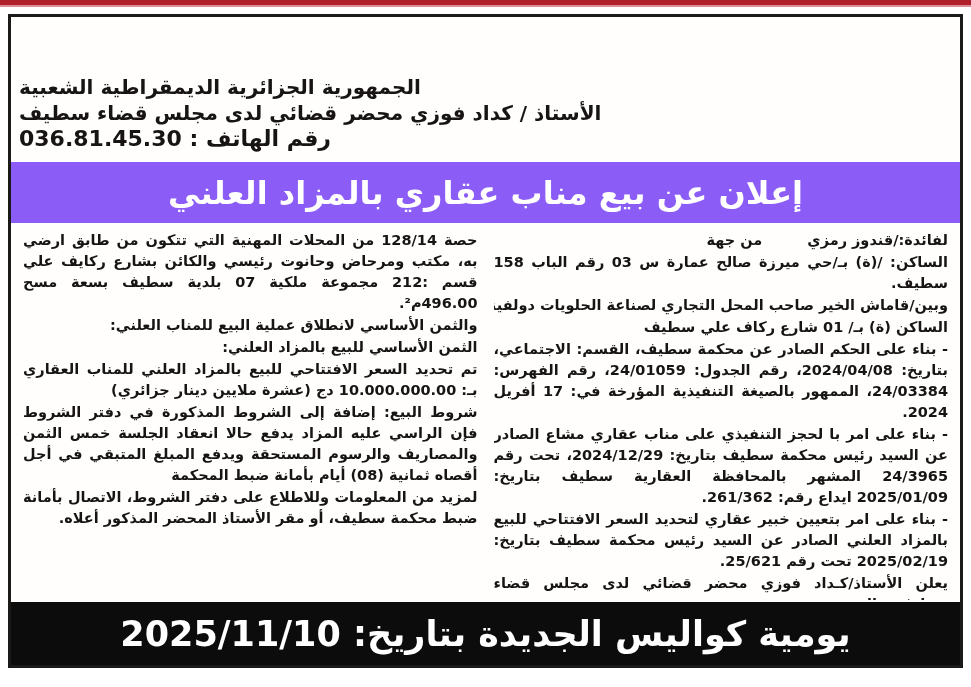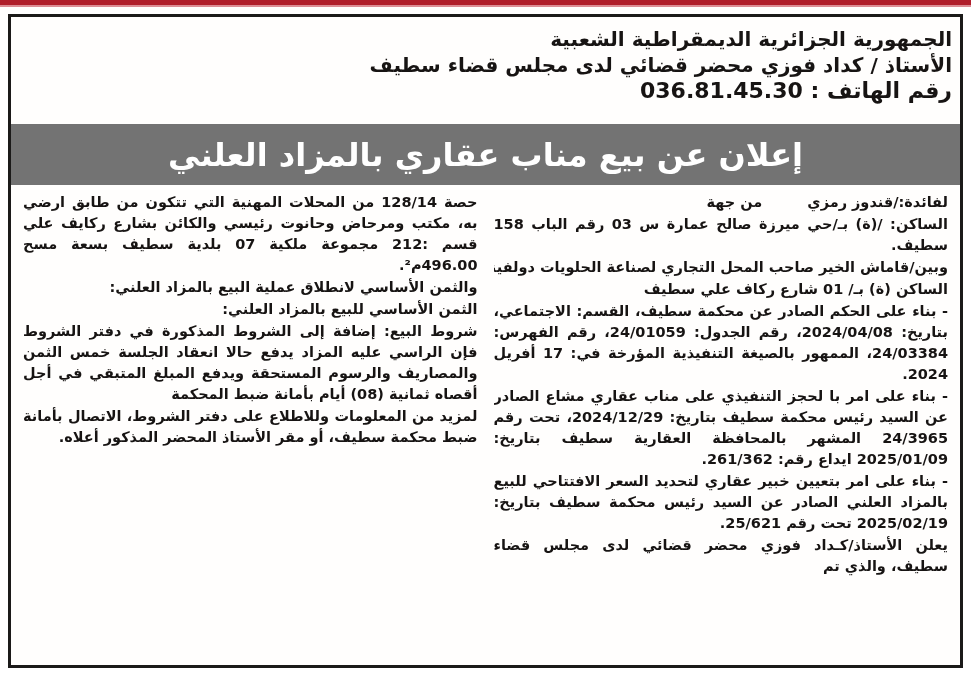--- a/index.html
+++ b/index.html
@@ -15,29 +15,30 @@
   .doc{
     margin:7px 8px 0 8px;
     height:654px;
     box-sizing:border-box;
     border:3px solid #1b1a19;
     background:#fffefd;
     display:flex;flex-direction:column;
     overflow:hidden;
   }
   .nheader{
-    text-align:right;
-    padding:9px 8px 20px 8px;
+    text-align:left;
+    padding:9px 8px 10px 8px;
     font-size:20px;
     line-height:26px;
     flex:0 0 auto;
+    margin-top:48px;
   }
   .nheader .phone{font-size:22px;letter-spacing:.5px;}
   .banner{
-    background:#737373;color:#ffffff;
+    background:#8b5cf6;color:#ffffff;
     height:61px;flex:0 0 auto;
     display:flex;align-items:center;justify-content:center;
     font-size:32px;
   }
   .content{
     direction:rtl;
     display:flex;
     gap:16px;
     padding:7px 12px 2px 12px;
     flex:1 1 auto;
@@ -97,21 +98,25 @@
           <span class="spacer"></span>
         </div>
         <div class="blk p"><span>الساكن (ة) بـ/ 01 شارع ركاف علي سطيف</span></div>
         <div class="blk p"><span>- بناء على الحكم الصادر عن محكمة سطيف، القسم: الاجتماعي، بتاريخ: 2024/04/08، رقم الجدول: 24/01059، رقم الفهرس: 24/03384، الممهور بالصيغة التنفيذية المؤرخة في: 17 أفريل 2024.</span></div>
         <div class="blk p"><span>- بناء على امر با لحجز التنفيذي على مناب عقاري مشاع الصادر عن السيد رئيس محكمة سطيف بتاريخ: 2024/12/29، تحت رقم 24/3965 المشهر بالمحافظة العقارية سطيف بتاريخ: 2025/01/09 ايداع رقم: 261/362.</span></div>
         <div class="blk p"><span>- بناء على امر بتعيين خبير عقاري لتحديد السعر الافتتاحي للبيع بالمزاد العلني الصادر عن السيد رئيس محكمة سطيف بتاريخ: 2025/02/19 تحت رقم 25/621.</span></div>
         <div class="blk p"><span>يعلن الأستاذ/كـداد فوزي محضر قضائي لدى مجلس قضاء سطيف، والذي تم </span></div>
       </div>
     <div class="col" id="col-left">
         <div class="blk p"><span>حصة 128/14 من المحلات المهنية التي تتكون من طابق ارضي به، مكتب ومرحاض وحانوت رئيسي والكائن بشارع ركايف علي قسم :212 مجموعة ملكية 07 بلدية سطيف بسعة مسح 496.00م².</span></div>
-        <div class="blk p"><span>والثمن الأساسي لانطلاق عملية البيع بالمزاد العلني:</span></div>
+        <div class="blk p"><span>والثمن الأساسي لانطلاق عملية البيع للمناب العلني:</span></div>
         <div class="blk p"><span class="u">الثمن الأساسي للبيع بالمزاد العلني:</span></div>
+        <div class="blk p"><span>تم تحديد السعر الافتتاحي للبيع بالمزاد العلني للمناب العقاري بـ: 10.000.000.00 دج (عشرة ملايين دينار جزائري)</span></div>
         <div class="blk p"><span class="u">شروط البيع:</span><span> إضافة إلى الشروط المذكورة في دفتر الشروط فإن الراسي عليه المزاد يدفع حالا انعقاد الجلسة خمس الثمن والمصاريف والرسوم المستحقة ويدفع المبلغ المتبقي في أجل أقصاه ثمانية (08) أيام بأمانة ضبط المحكمة</span></div>
         <div class="blk p"><span>لمزيد من المعلومات وللاطلاع على دفتر الشروط، الاتصال بأمانة ضبط محكمة سطيف، أو مقر الأستاذ المحضر المذكور أعلاه.</span></div>
       </div>
   </div>
 
+  <div class="footerbanner" dir="rtl">
+    <span>يومية كواليس الجديدة بتاريخ: 2025/11/10</span>
+  </div>
 
 </div>
 
 </body></html>

